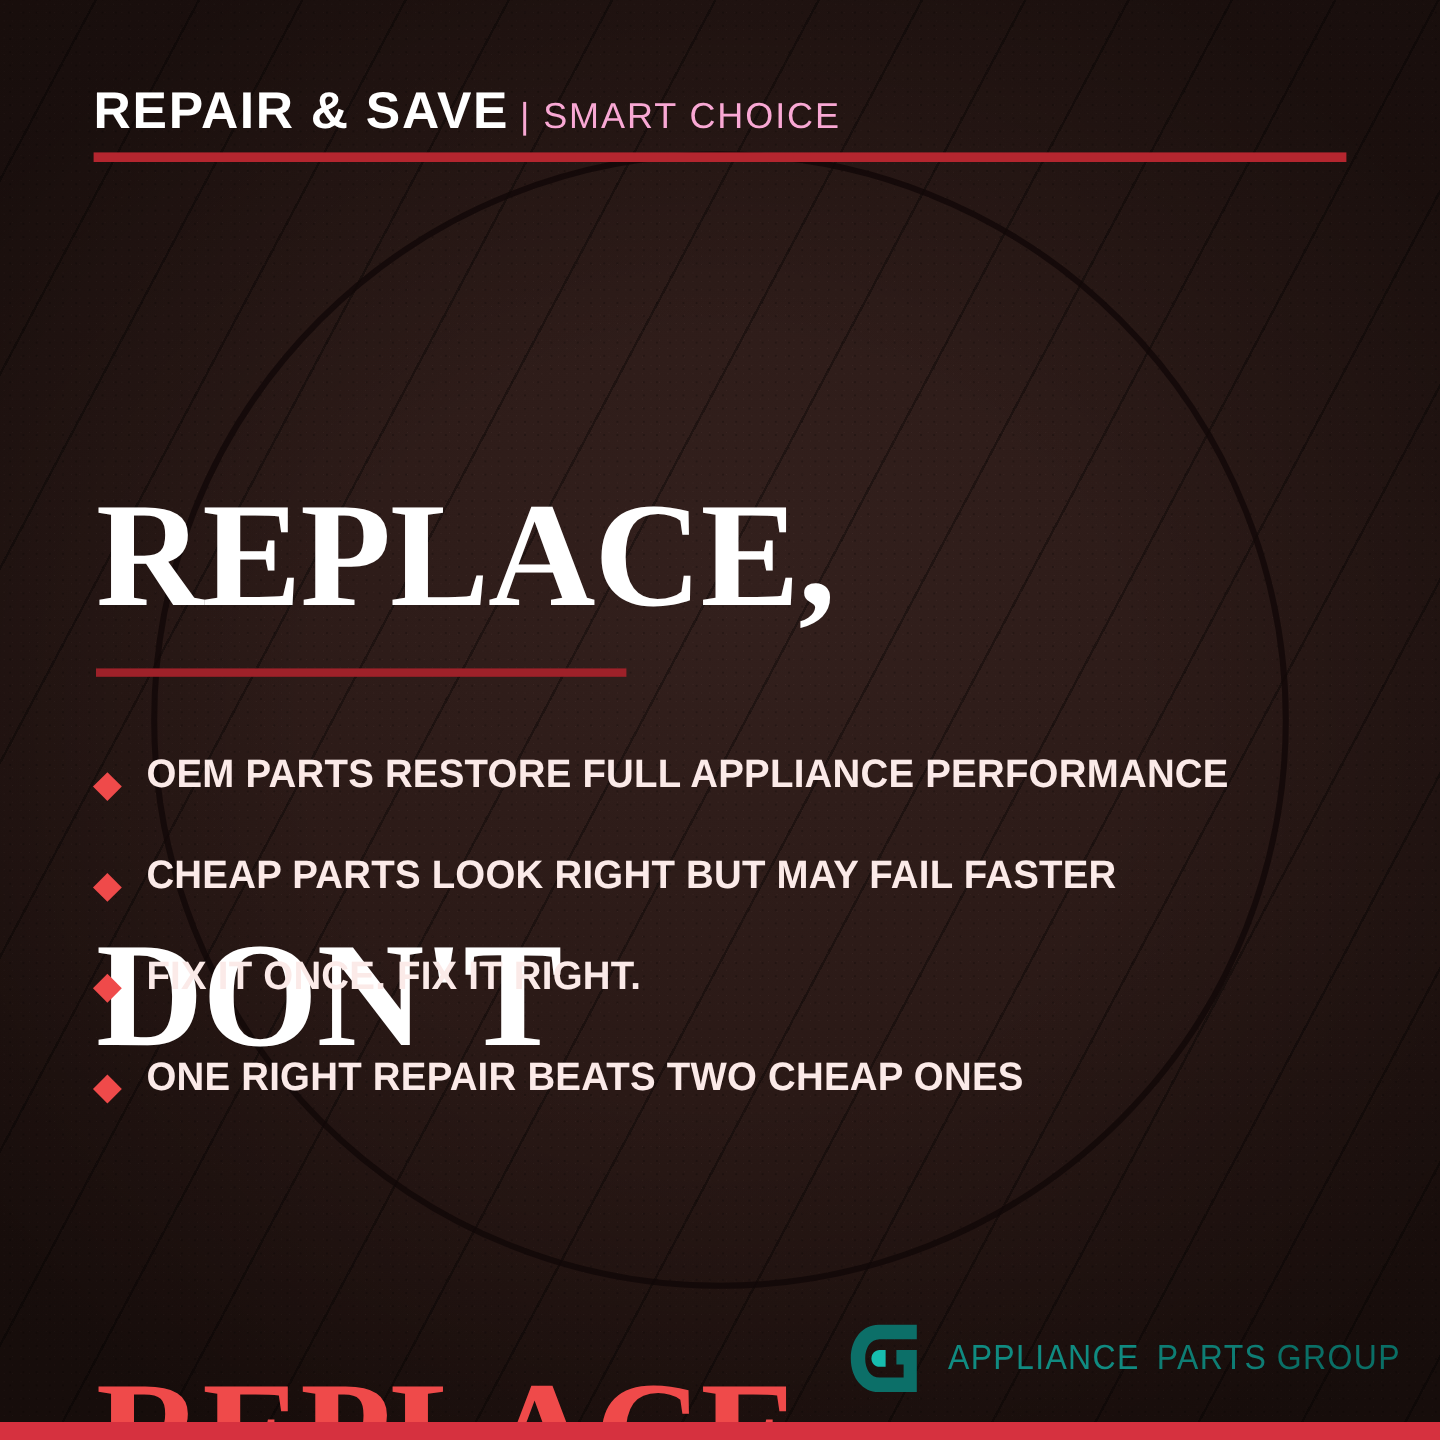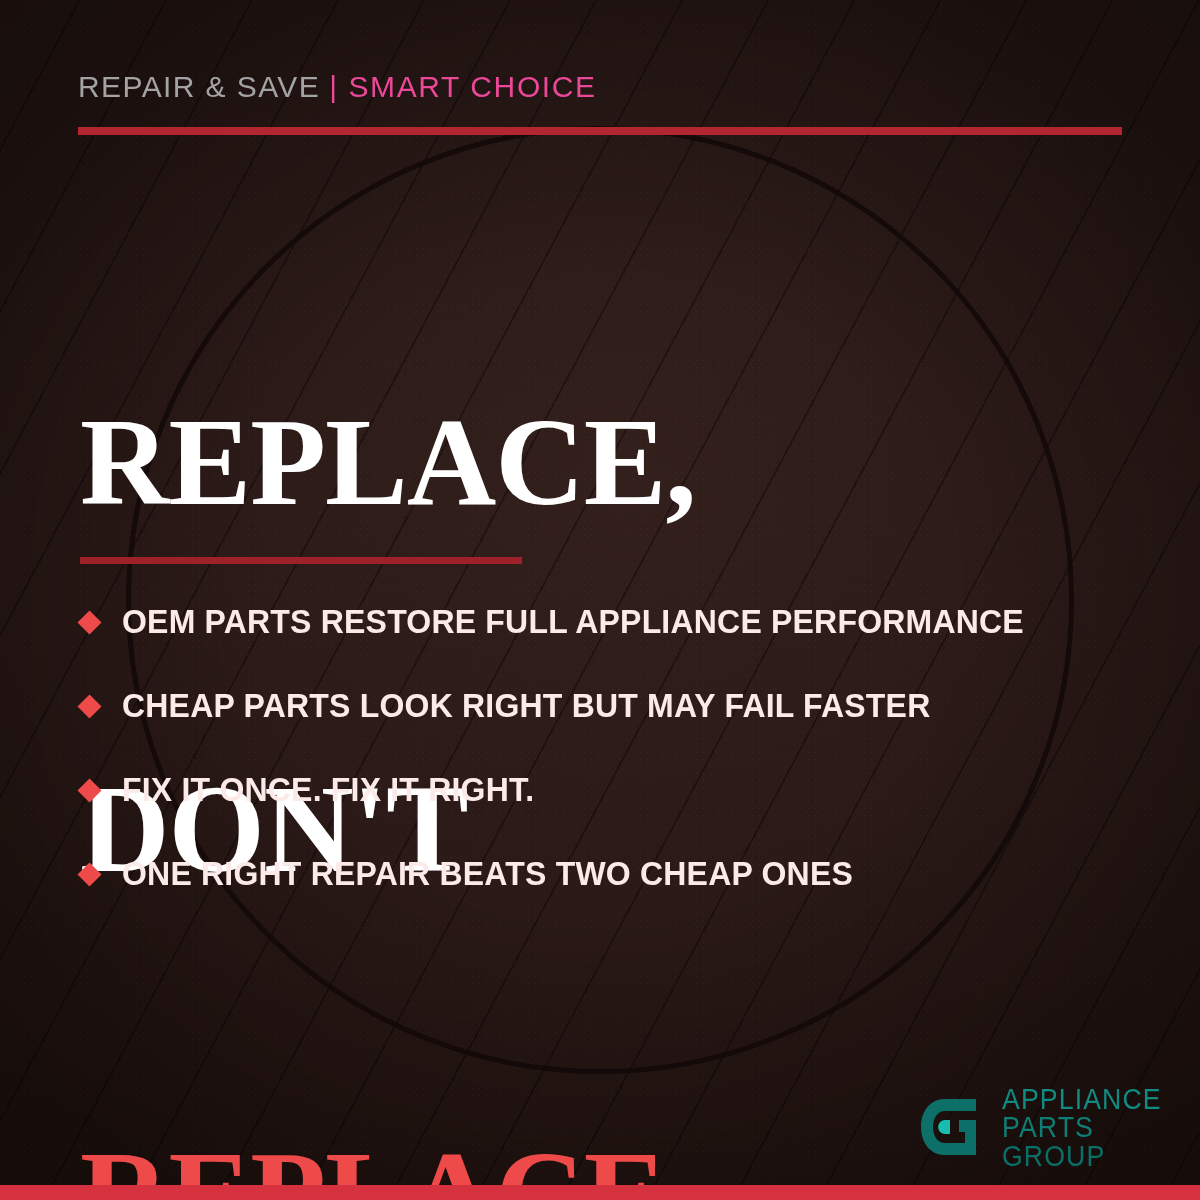--- a/index.html
+++ b/index.html
@@ -75,29 +75,29 @@
 
   
   .eyebrow {
     position: absolute;
     left: 78px;
     top: 72px;
     white-space: nowrap;
     line-height: 1;
   }
   .eyebrow .strong {
-    font-size: 30px;
-    font-weight: normal;
-    color: #a3a3a3;
+    font-size: 43px;
+    font-weight: bold;
+    color: #ffffff;
     letter-spacing: 1.4px;
   }
   .eyebrow .light {
     font-size: 30px;
     font-weight: normal;
-    color: #ec4899;
+    color: #f9a8d4;
     letter-spacing: 1.6px;
     margin-left: 9px;
   }
 
   .rule-top {
     position: absolute;
     left: 78px;
     top: 127px;
     width: 1044px;
     height: 8px;
@@ -130,21 +130,21 @@
 
   
   .bullets {
     position: absolute;
     left: 78px;
     top: 580px;
     width: 1070px;
   }
   .bullet-row {
     display: flex;
-    align-items: center;
+    align-items: flex-end;
     height: 84px;
   }
   .diamond {
     width: 17px;
     height: 17px;
     background: #ef4a4a;
     transform: rotate(45deg);
     flex: 0 0 auto;
     margin-right: 24px;
     margin-left: 3px;
@@ -169,21 +169,20 @@
     align-items: center;
   }
   .logo-mark {
     width: 76px;
     height: 76px;
     margin-right: 12px;
     flex: 0 0 auto;
   }
   .logo-words {
     display: flex;
-    flex-direction: column;
     line-height: 0.98;
   }
   .logo-words span {
     font-family: "Liberation Sans", sans-serif;
     font-weight: normal;
     font-size: 29px;
     letter-spacing: 1.2px;
     transform: scaleX(0.92);
     transform-origin: left center;
   }

